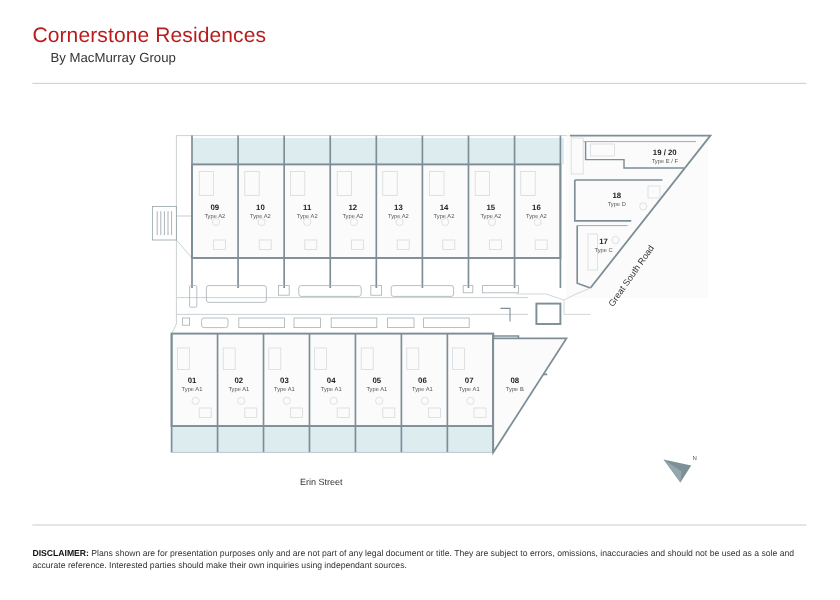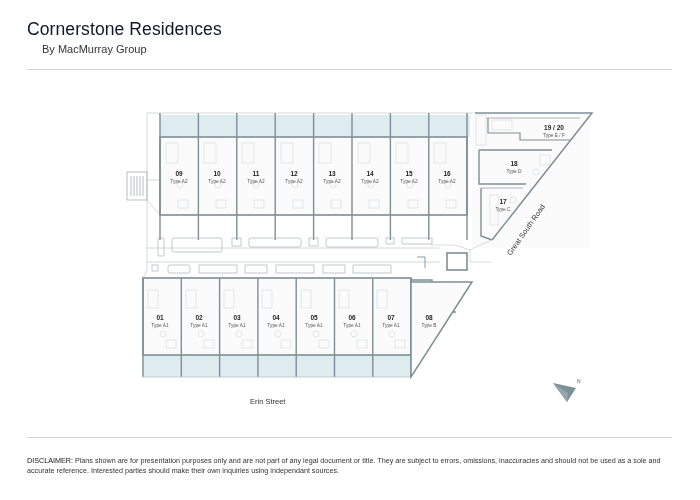--- a/index.html
+++ b/index.html
@@ -1,24 +1,24 @@
 <!DOCTYPE html>
 <html><head>
 <meta charset="utf-8">
 <style>
   html, body { margin: 0; padding: 0; background: #ffffff; }
   body { width: 700px; height: 500px; position: relative; overflow: hidden; font-family: "Liberation Sans", sans-serif; color: #1a1a1a; }
-  .title { position: absolute; left: 27px; top: 19px; font-size: 17.5px; font-weight: 500; letter-spacing: 0.1px; color: #0f172a; }
+  .title { position: absolute; left: 27px; top: 19px; font-size: 17.5px; font-weight: 500; letter-spacing: 0.1px; color: #b91c1c; }
   .subtitle { position: absolute; left: 42px; top: 43px; font-size: 11px; color: #333; }
   .rule { position: absolute; left: 27px; width: 645px; height: 1px; background: #d4d4d4; }
   .rule.top { top: 69px; }
   .rule.bottom { top: 437px; }
   .plan { position: absolute; left: 0; top: 0; width: 700px; height: 500px; }
   .disclaimer { position: absolute; left: 27px; top: 456px; width: 650px; font-size: 7.2px; line-height: 10px; color: #333; }
-  .disclaimer b { font-weight: 400; color: #111; }
+  .disclaimer b { font-weight: 700; color: #111; }
   .street { position: absolute; font-size: 7.5px; color: #333; }
   .street.erin { left: 250px; top: 397px; }
   .street.gsr { left: 505px; top: 252px; transform: rotate(-55deg); transform-origin: left top; white-space: nowrap; }
   .unit-label { position: absolute; text-align: center; width: 36px; margin-left: -18px; }
   .unit-num { display: block; font-size: 6.5px; font-weight: 700; color: #222; line-height: 8px; }
   .unit-type { display: block; font-size: 4.8px; color: #555; line-height: 7px; }
 </style>
 </head>
 <body>
 

